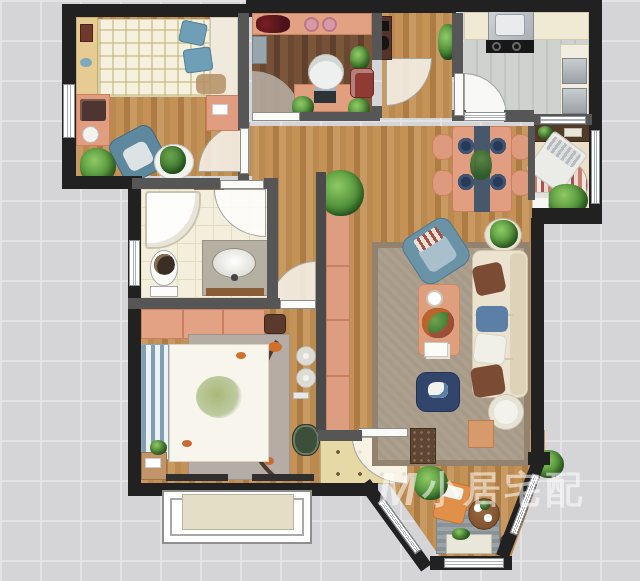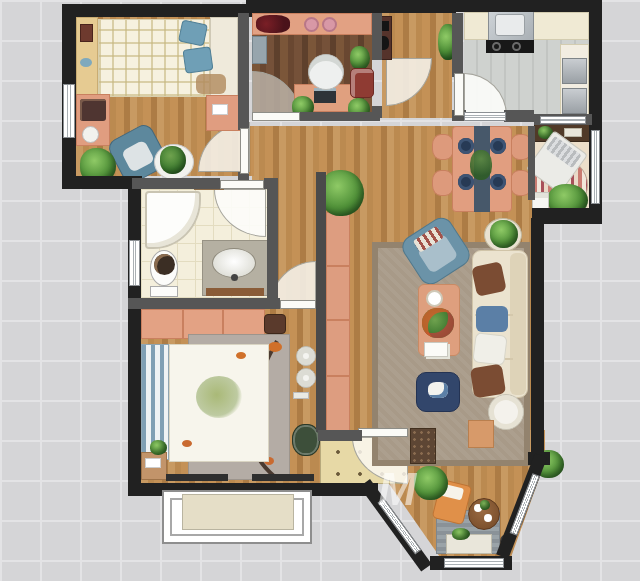--- a/index.html
+++ b/index.html
@@ -254,15 +254,16 @@
   <div class="leaf" style="left:220px;top:180px;width:44px;height:9px"></div>
   <div class="leaf" style="left:280px;top:300px;width:36px;height:9px"></div>
   <div class="leaf" style="left:252px;top:112px;width:48px;height:9px"></div>
   <div class="leaf" style="left:454px;top:73px;width:10px;height:43px"></div>
 
   <div class="a" style="left:162px;top:490px;width:150px;height:54px;background:#fff;border:2px solid #8e8e8e;box-shadow:inset 0 0 0 6px #fff, inset 0 0 0 8px #a8a8a8"></div>
   <div class="a" style="left:182px;top:494px;width:112px;height:36px;background:#e5dec7;border:1px solid #b9b4a0"></div>
 
   <div class="wm">
     <span class="logo">M</span>
+    <span class="txt">小居宅配</span>
   </div>
 
 </div>
 
 </body></html>

